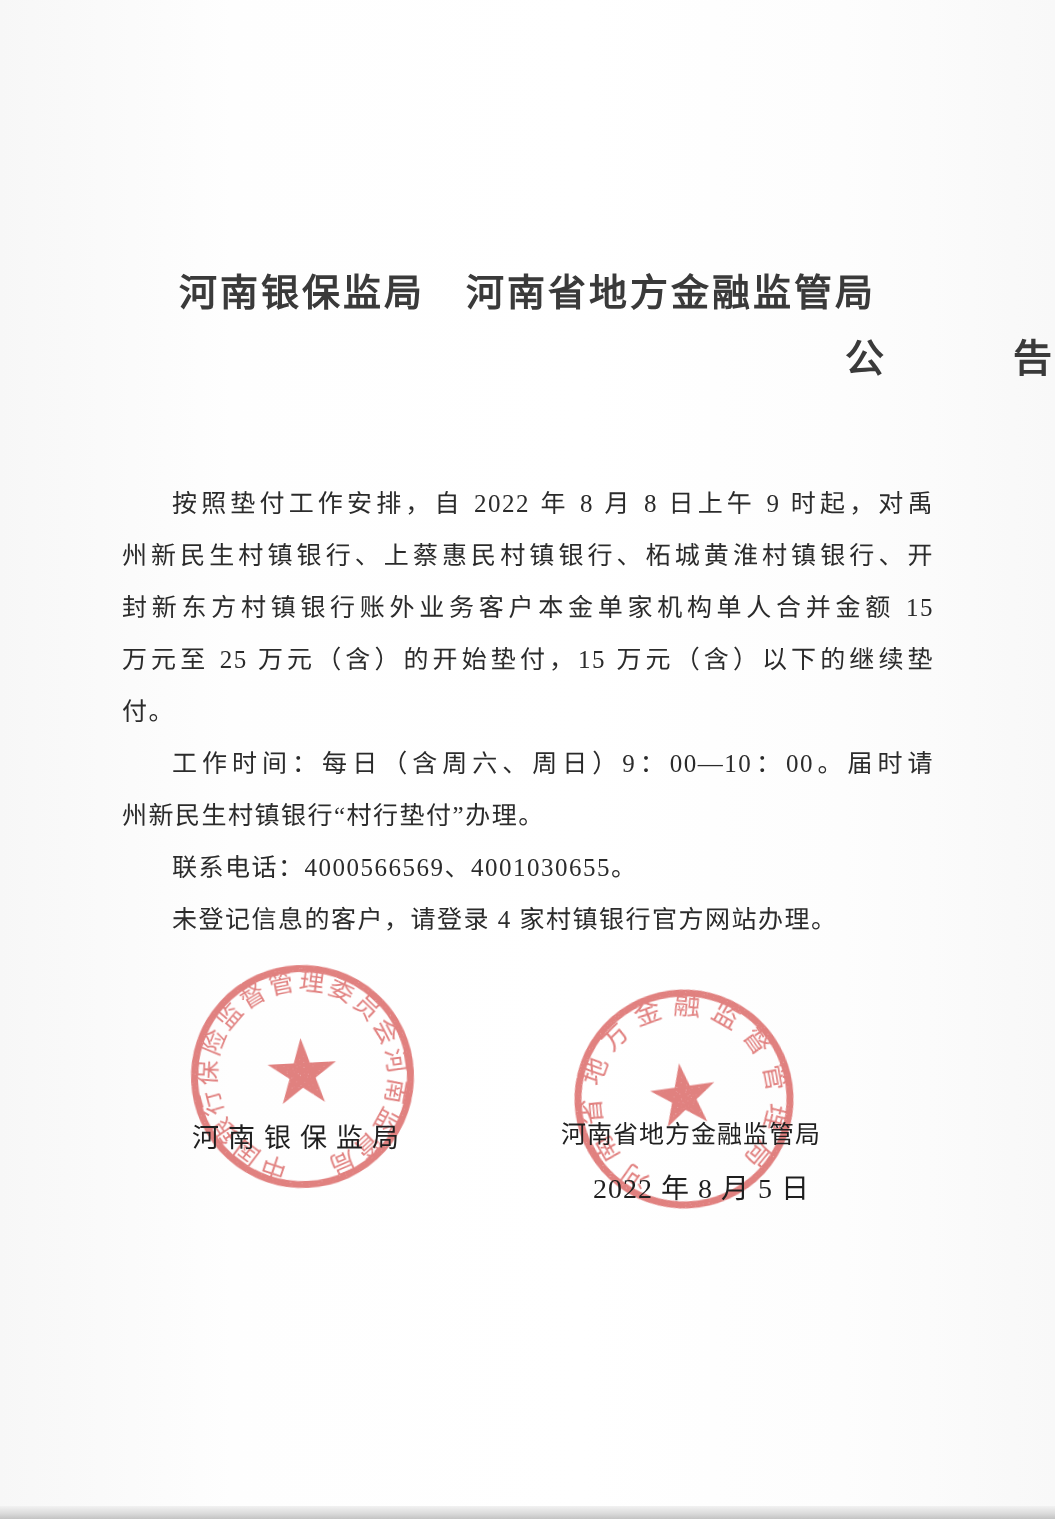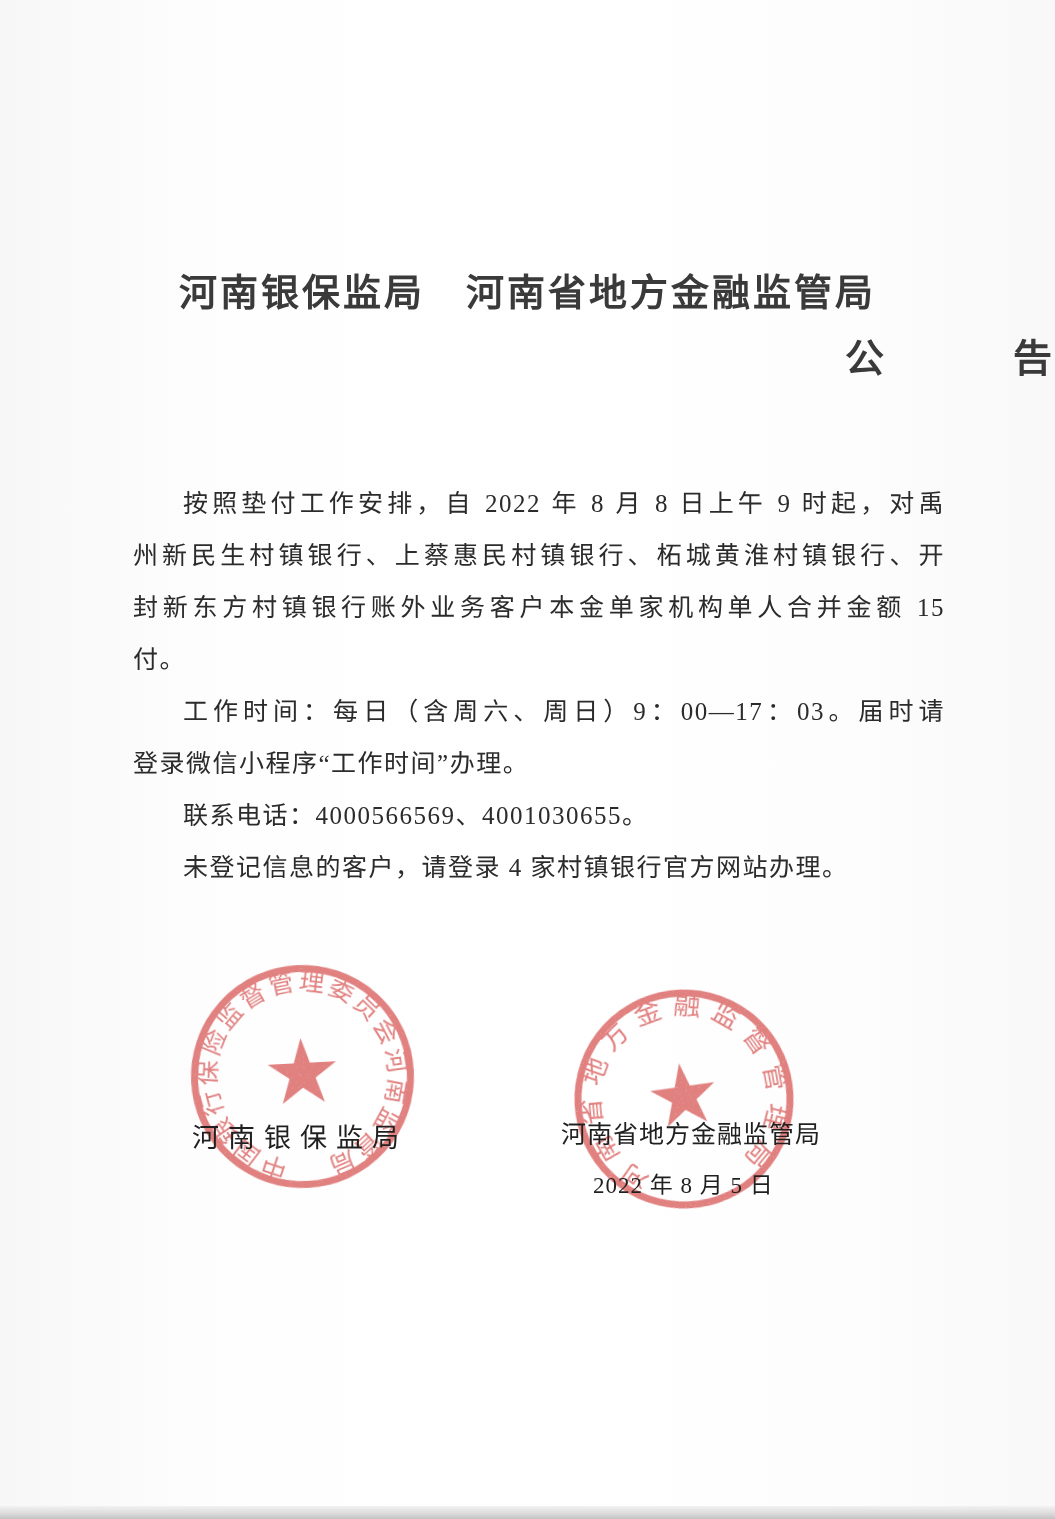--- a/index.html
+++ b/index.html
@@ -18,53 +18,54 @@
     position:absolute;left:0;right:0;top:327px;margin:0;
     text-align:right;font-size:39px;font-weight:700;color:#3a3a3a;
     letter-spacing:3px;white-space:nowrap;
   }
   .doc-number{
     position:absolute;left:0;right:0;top:402px;
     text-align:center;font-size:25px;color:#3d3d3d;letter-spacing:2px;
   }
   .body-text{
     position:absolute;left:122px;top:478px;width:812px;z-index:2;
-    font-size:25px;line-height:52px;color:#2b2b2b;letter-spacing:1.5px;margin-left:11px;
+    font-size:25px;line-height:52px;color:#2b2b2b;letter-spacing:1.5px;
   }
   .bline{min-height:52px;}
   .ind{text-indent:2em;}
   .jl{text-align:justify;text-align-last:justify;}
   .seal{position:absolute;z-index:1;opacity:0.88;}
   .seal text{font-family:"Liberation Serif","DejaVu Serif",serif;}
   .seal-left{left:186px;top:960px;}
   .seal-right{left:570px;top:985px;}
   .sig{position:absolute;z-index:3;color:#1f1f1f;white-space:nowrap;}
   .sig-left{left:192px;top:1116px;font-size:27px;letter-spacing:9px;}
   .sig-right{left:561px;top:1114px;font-size:25px;letter-spacing:1px;}
-  .sig-date{left:593px;top:1166px;font-size:23px;letter-spacing:1px;}
+  .sig-date{left:593px;top:1166px;font-size:28px;letter-spacing:1px;}
   .scan-edge{
     position:absolute;left:0;right:0;bottom:0;height:13px;z-index:4;
     background:linear-gradient(#f2f2f2 0%,#dcdcdc 55%,#c3c3c3 100%);
   }
 </style>
 </head>
 <body>
 
 <div class="page">
 
   <h1 class="org-title">河南银保监局　河南省地方金融监管局</h1>
   <h2 class="notice-title">公　　　告</h2>
 
   <div class="body-text">
     <div class="bline ind jl">按照垫付工作安排，自 2022 年 8 月 8 日上午 9 时起，对禹</div>
     <div class="bline jl">州新民生村镇银行、上蔡惠民村镇银行、柘城黄淮村镇银行、开</div>
     <div class="bline jl">封新东方村镇银行账外业务客户本金单家机构单人合并金额 15</div>
+    <div class="bline jl">万元至 25 万元（含）的开始垫付，15 万元（含）以下的继续垫</div>
     <div class="bline">付。</div>
-    <div class="bline ind jl">工作时间：每日（含周六、周日）9：00—17：03。届时请</div>
-    <div class="bline">登录微信小程序“工作时间”办理。</div>
+    <div class="bline ind jl">工作时间：每日（含周六、周日）9：00—10：00。届时请</div>
+    <div class="bline">州新民生村镇银行“村行垫付”办理。</div>
     <div class="bline ind">联系电话：4000566569、4001030655。</div>
     <div class="bline ind">未登记信息的客户，请登录 4 家村镇银行官方网站办理。</div>
   </div>
 
   <svg class="seal seal-left" width="233" height="233" viewBox="0 0 233 233">
     <defs>
       <filter id="grainL" x="-15%" y="-15%" width="130%" height="130%">
         <feTurbulence type="fractalNoise" baseFrequency="0.7" numOctaves="2" seed="7" result="n"></feTurbulence>
         <feColorMatrix in="n" type="luminanceToAlpha" result="la"></feColorMatrix>
         <feComponentTransfer in="la" result="m">

